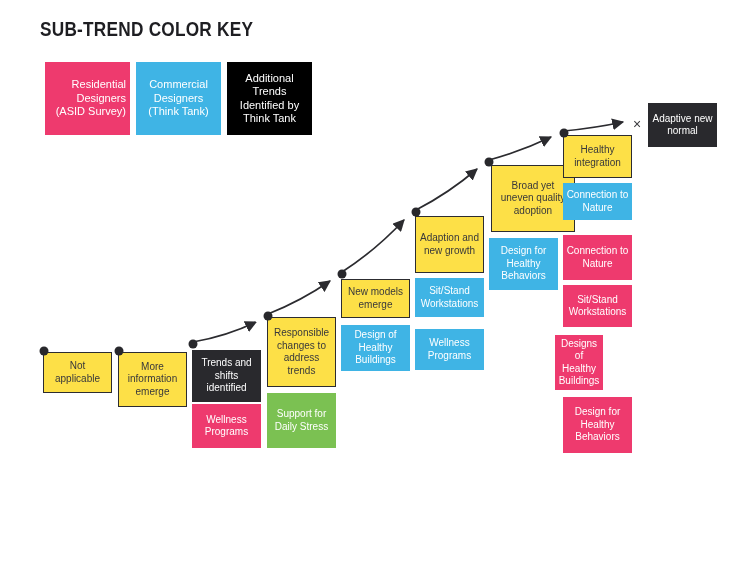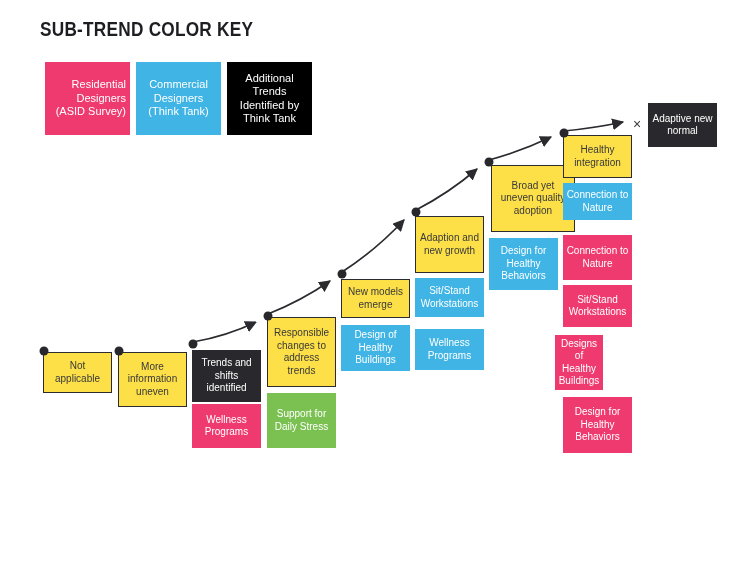--- a/index.html
+++ b/index.html
@@ -64,21 +64,21 @@
     <span>Residential Designers (ASID Survey)</span>
   </div>
   <div class="legend-item lg1" style="background: rgb(63, 180, 229);">
     <span>Commercial Designers (Think Tank)</span>
   </div>
   <div class="legend-item lg2" style="background: #000000;">
     <span>Additional Trends Identified by Think Tank</span>
   </div>
 
   <div class="box white s1">Not applicable</div>
-  <div class="box white s2">More information uneven</div>
+  <div class="box white s2">More information emerge</div>
   <div class="box fill s3" style="background: rgb(41, 41, 45);">Trends and shifts identified</div>
   <div class="box white s4">Responsible changes to address trends</div>
   <div class="box white s5">New models emerge</div>
   <div class="box white s6">Adaption and new growth</div>
   <div class="box white s7">Broad yet uneven quality adoption</div>
   <div class="box white s8">Healthy integration</div>
   <div class="box fill s9" style="background: rgb(41, 41, 45);">Adaptive new normal</div>
 
   <div class="box fill s3a" style="background: rgb(238, 58, 110);">Wellness Programs</div>
   <div class="box fill s4a" style="background: rgb(123, 193, 82);">Support for Daily Stress</div>

